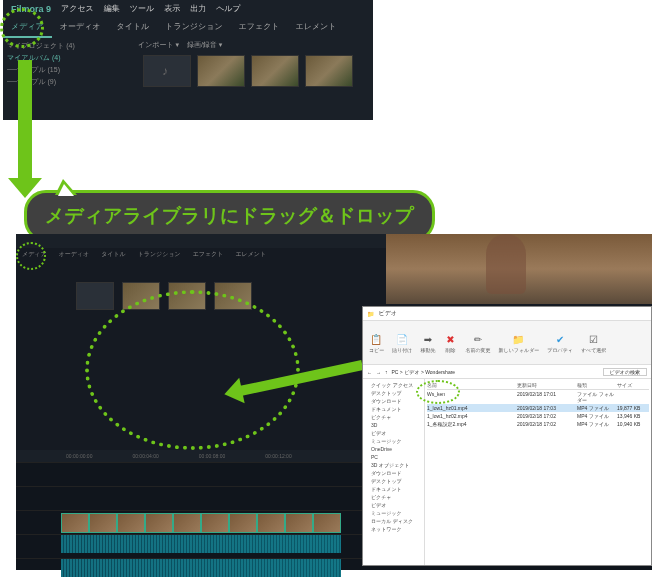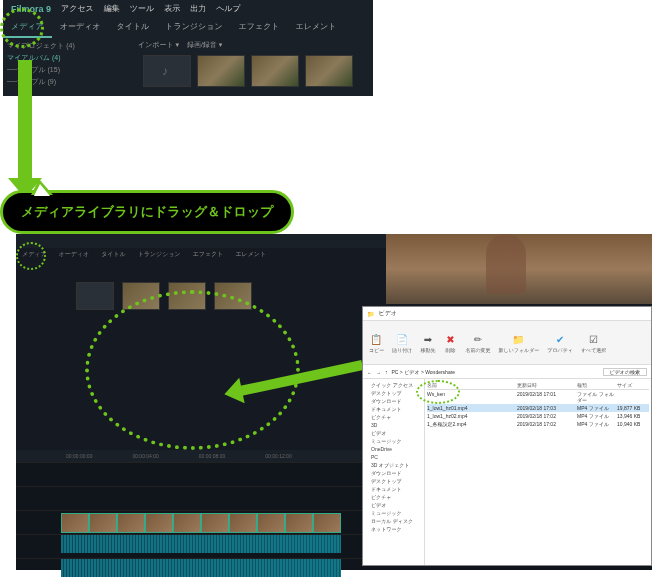--- a/index.html
+++ b/index.html
@@ -1,19 +1,19 @@
 <!DOCTYPE html>
 <html><head>
 <meta charset="utf-8">
 <style>
 * { margin: 0; padding: 0; box-sizing: border-box; }
 body { width: 668px; height: 583px; background: #fff; font-family: sans-serif; position: relative; overflow: hidden; }
 
 
-.top-shot { position: absolute; top: 0; left: 3px; width: 370px; height: 96px; background: #1a2028; }
+.top-shot { position: absolute; top: 0; left: 3px; width: 370px; height: 120px; background: #1a2028; }
 .menubar { display: flex; gap: 10px; padding: 3px 8px; font-size: 8px; color: #ccc; align-items: center; }
 .logo { color: #5fb8a8; font-weight: bold; font-size: 9px; }
 .tabs { display: flex; gap: 0; font-size: 8px; color: #aaa; }
 .tab { padding: 4px 8px; }
 .tab.active { color: #5fb8a8; border-bottom: 2px solid #5fb8a8; }
 .sidebar-top { position: absolute; left: 0; top: 38px; width: 90px; font-size: 7px; color: #888; padding: 2px 4px; }
 .sidebar-item { padding: 1px 0; }
 .sidebar-item.hl { color: #5fb8a8; }
 .import-bar { position: absolute; left: 135px; top: 40px; font-size: 7px; color: #999; }
 .thumbs-top { position: absolute; left: 140px; top: 55px; display: flex; gap: 6px; }
@@ -22,21 +22,21 @@
 .thumb.audio::after { content:"♪"; position:absolute; top:8px; left:18px; color:#666; font-size:12px; }
 
 
 .dot-circ-top { position: absolute; left: 0px; top: 8px; width: 44px; height: 40px; border: 3px dotted #6ec41a; border-radius: 50%; }
 
 
 .arrow-down { position: absolute; left: 18px; top: 60px; width: 14px; height: 120px; background: #6ec41a; }
 .arrow-down::after { content:""; position:absolute; bottom:-18px; left:-10px; border-left:17px solid transparent; border-right:17px solid transparent; border-top:20px solid #6ec41a; }
 
 
-.bubble { position: absolute; left: 0; top: 190px; padding: 10px 18px; border: 3px solid #6ec41a; border-radius: 22px; background: #000000; font-size: 13px; color: #6ec41a; font-weight: bold; }
+.bubble { position: absolute; left: 24px; top: 190px; padding: 10px 18px; border: 3px solid #6ec41a; border-radius: 22px; background: #404040; font-size: 19px; color: #6ec41a; font-weight: bold; }
 .bubble::before { content:""; position:absolute; top:-14px; left:28px; width:0; height:0; border-left:8px solid transparent; border-right:14px solid transparent; border-bottom:16px solid #6ec41a; }
 .bubble::after { content:""; position:absolute; top:-9px; left:31px; width:0; height:0; border-left:6px solid transparent; border-right:10px solid transparent; border-bottom:12px solid #fff; }
 
 
 .bot-shot { position: absolute; left: 16px; top: 234px; width: 636px; height: 336px; background: #151a22; }
 .bot-menubar { height: 14px; background: #1a2028; }
 .bot-tabs { position: absolute; top: 14px; left: 0; display: flex; font-size: 6px; color: #888; }
 .bot-tab { padding: 2px 6px; }
 .bot-main { position: absolute; left: 60px; top: 30px; width: 280px; height: 170px; }
 .bot-thumbs { display: flex; gap: 8px; margin-top: 18px; }

